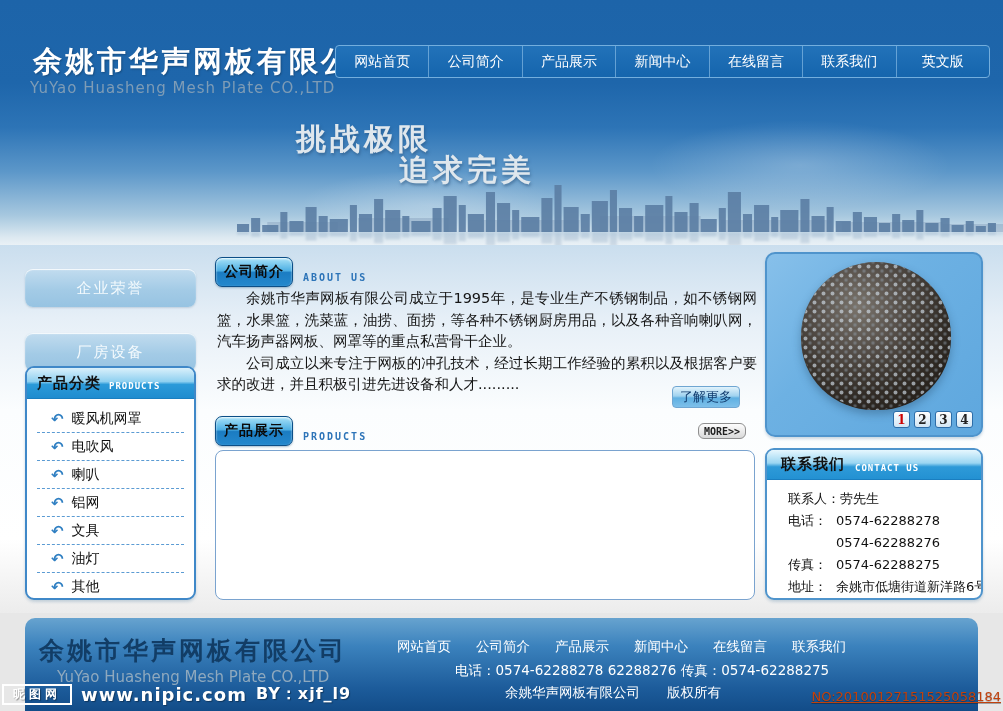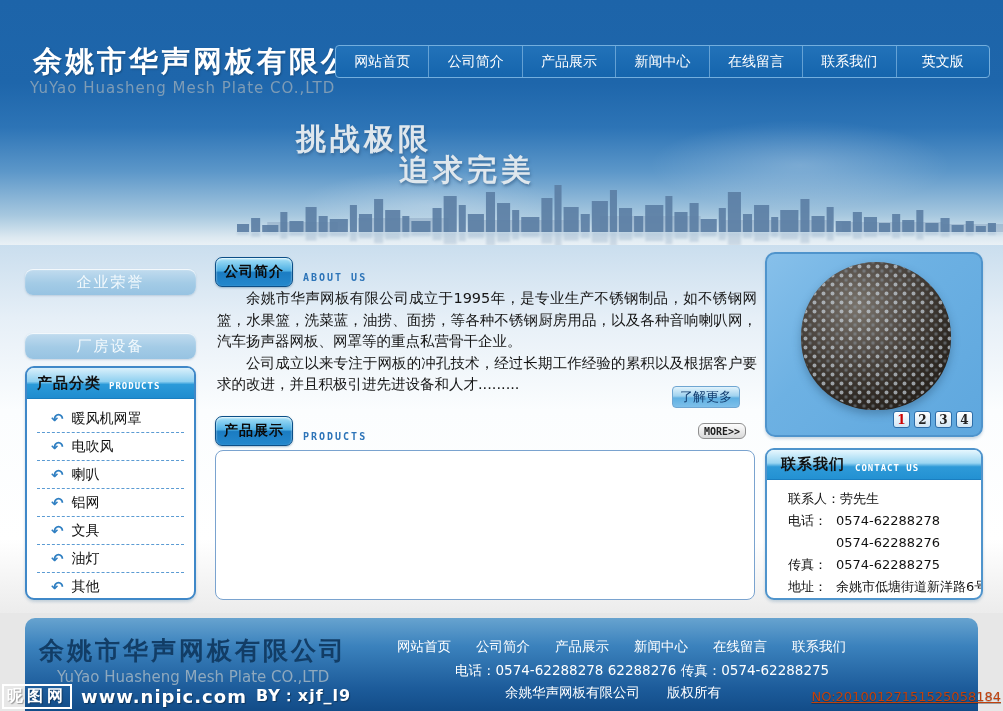--- a/index.html
+++ b/index.html
@@ -20,21 +20,21 @@
   .slogan1 { position:absolute; left:296px; top:119px; font-size:30px; font-weight:bold; color:#dfe7ed; letter-spacing:4px; text-shadow:1px 2px 3px rgba(40,80,120,.55); }
   .slogan2 { position:absolute; left:399px; top:150px; font-size:30px; font-weight:bold; color:#dfe7ed; letter-spacing:4px; text-shadow:1px 2px 3px rgba(40,80,120,.55); }
   .skyline { position:absolute; left:237px; top:168px; width:766px; height:64px; }
   .skyline-reflection { position:absolute; left:237px; top:232px; width:766px; height:22px; transform:scaleY(-1); opacity:.22; filter:blur(1px); overflow:hidden; }
 
   
   .content { position:absolute; left:0; top:245px; width:1003px; height:368px;
     background:linear-gradient(180deg,#cadeee 0%,#e6eff7 20%,#fbfdfe 45%,#ffffff 80%,#ececec 100%); }
 
   
-  .side-btn { position:absolute; left:25px; width:171px; height:26px; border-radius:8px;
+  .side-btn { position:absolute; left:25px; width:171px; height:38px; border-radius:8px;
     background:linear-gradient(180deg,#c2dcef 0%,#a3cbe6 55%,#97c3e2 100%);
     color:#f4fafd; font-size:15px; letter-spacing:2px; display:flex; align-items:center; justify-content:center; cursor:pointer;
     box-shadow:inset 0 1px 1px rgba(255,255,255,.9), 0 1px 2px rgba(120,150,175,.35); }
   .products-panel { position:absolute; left:25px; top:366px; width:171px; height:234px; background:#ffffff;
     border:2px solid #3f88c8; border-radius:9px; overflow:hidden; box-shadow:0 2px 3px rgba(130,160,185,.4); }
   .pp-header { height:31px; background:linear-gradient(180deg,#d9f0fb 0%,#8fd0f0 45%,#2b9ad9 55%,#1f8ccf 100%);
     display:flex; align-items:center; padding-left:10px; border-bottom:1px solid #1a7ec0; }
   .pp-title-cn { font-size:15px; font-weight:bold; color:#111; letter-spacing:1px; }
   .pp-title-en { font-family:"DejaVu Sans Mono",monospace; font-size:9px; font-weight:bold; color:#ffffff; letter-spacing:1px; margin-left:8px; margin-top:6px; }
   .pp-list { padding:6px 10px 0 10px; }
@@ -92,21 +92,21 @@
     background:linear-gradient(180deg,#67a3cf 0%,#3b82bd 30%,#1d5c9b 75%,#124c88 100%); }
   .f-cn { position:absolute; left:14px; top:16px; font-size:25px; font-weight:bold; color:#123d66; letter-spacing:3px; white-space:nowrap; }
   .f-en { position:absolute; left:32px; top:50px; font-size:15px; color:#8fa9be; white-space:nowrap; }
   .f-nav { position:absolute; left:372px; top:20px; display:flex; gap:25px; }
   .f-nav-item { color:#ffffff; font-size:13.5px; cursor:pointer; white-space:nowrap; }
   .f-phone { position:absolute; left:430px; top:44px; color:#ffffff; font-size:13.5px; white-space:nowrap; }
   .f-copy { position:absolute; left:480px; top:66px; color:#ffffff; font-size:13.5px; white-space:nowrap; }
   .serial { position:absolute; right:2px; bottom:7px; color:#c2410c; font-size:13px; text-shadow:0 1px 1px rgba(0,0,0,.3); white-space:nowrap;text-decoration:underline; }
   .watermark { position:absolute; left:2px; top:684px; display:flex; align-items:center; gap:9px;
     color:#ffffff; font-weight:bold; text-shadow:1px 1px 1px rgba(0,0,0,.35); }
-  .wm-site { border:2px solid #ffffff; padding:0 3px; font-size:16px; letter-spacing:4px; }
+  .wm-site { border:2px solid #ffffff; padding:0 9px; font-size:12px; letter-spacing:4px; }
   .wm-url { font-size:18px; letter-spacing:1px; }
   .wm-by { font-size:16px; letter-spacing:1px; }
 </style>
 </head>
 <body>
 
 <svg width="0" height="0" style="position:absolute">
   <defs>
     <g id="skyline-shape">
       <g fill="#8fa9c4" opacity="0.55">

